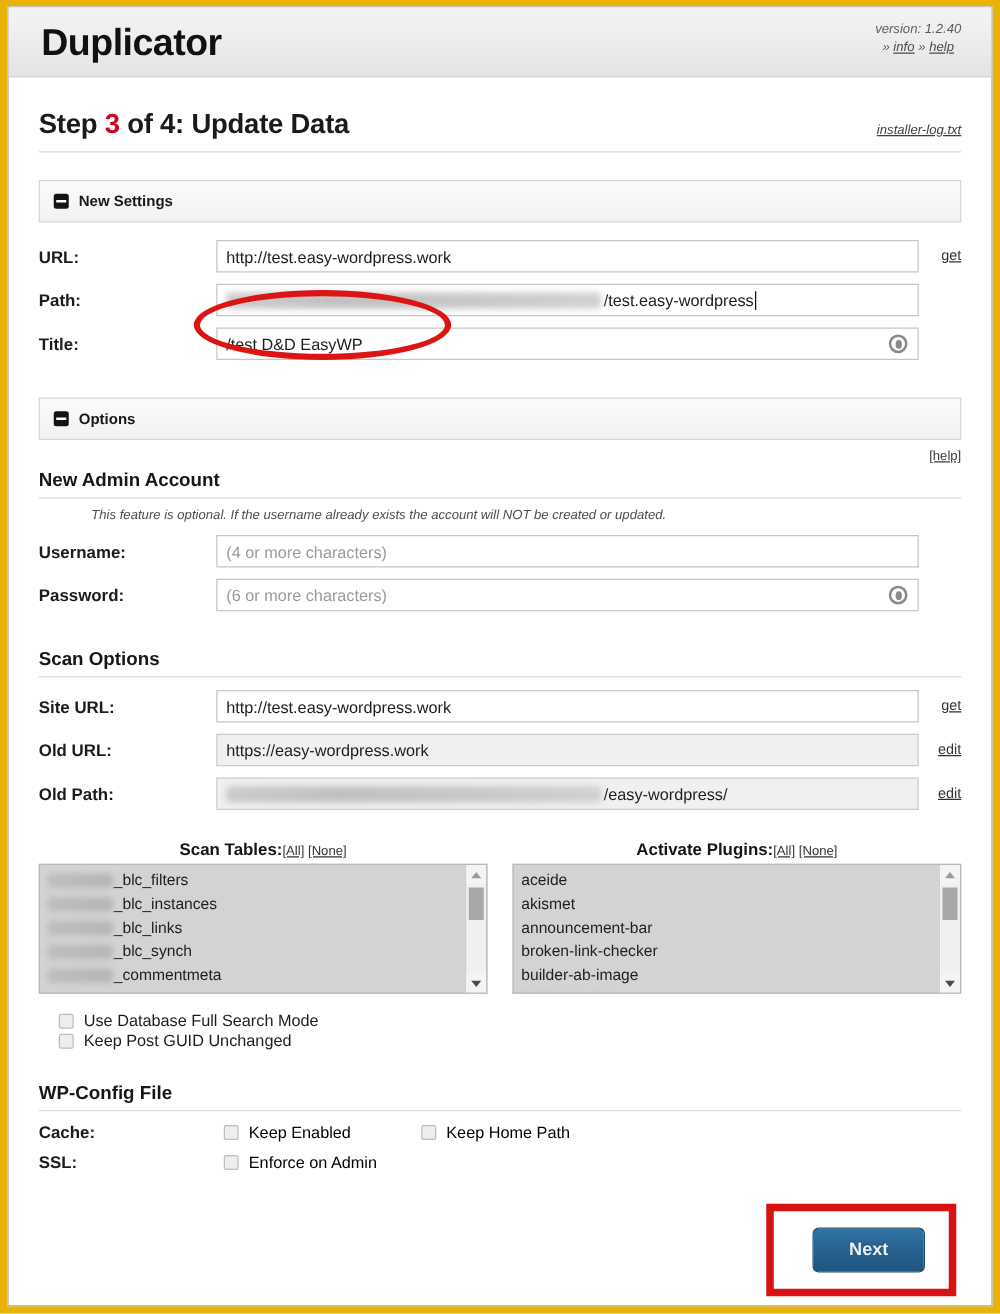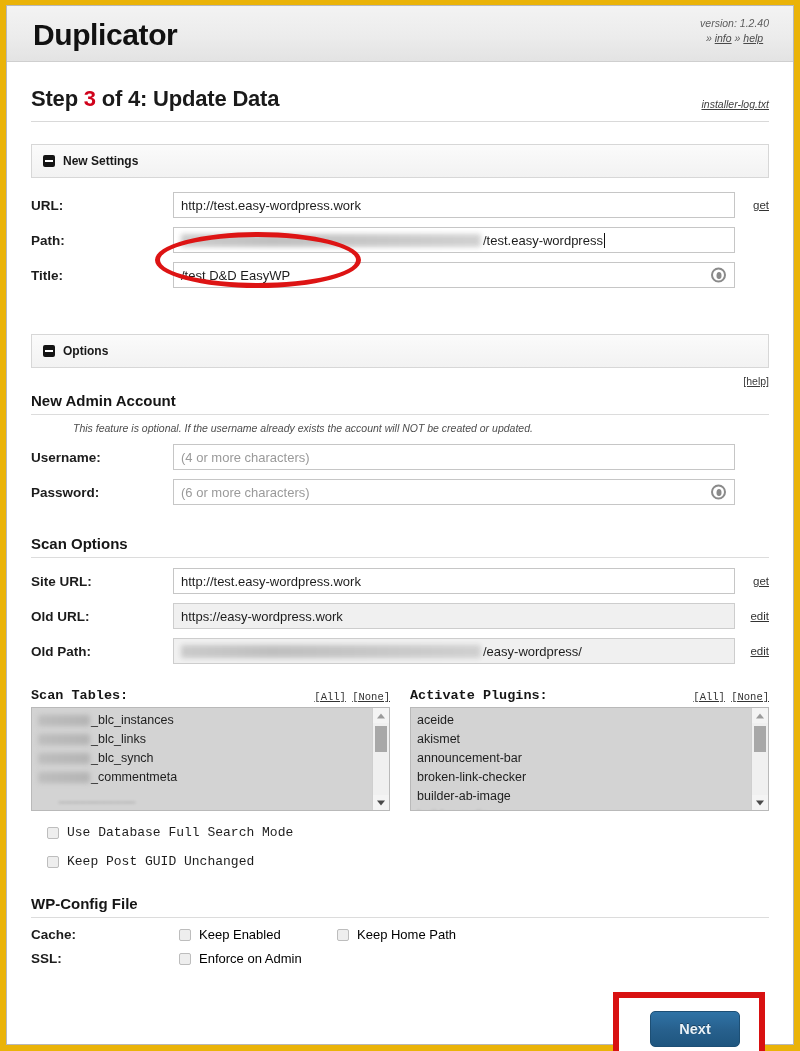--- a/index.html
+++ b/index.html
@@ -235,23 +235,22 @@
   
   .lists {
     display: flex;
     gap: 20px;
     margin-top: 24px;
   }
   .listcol { flex: 1 1 0; min-width: 0; }
   .list-head {
     display: flex;
     align-items: flex-end;
-    justify-content: space-between;
+    justify-content: center;
     padding-bottom: 4px;
-    font-family: Liberation Mono, monospace;
   }
   .list-title { font-size: 13.5px; font-weight: bold; color: #161616; }
   .list-acts { font-size: 10.5px; color: #333; }
   .list-acts u { text-decoration: underline; }
   .listbox {
     position: relative;
     height: 104px;
     box-sizing: border-box;
     border: 1px solid #b9b9b9;
     background: #d3d3d3;
@@ -322,21 +321,21 @@
   }
   .cbrow {
     display: flex;
     align-items: center;
     gap: 8px;
     margin-top: 8px;
     font-size: 13px;
     color: #1d1d1d;
   }
   .cb-list { margin-top: 14px; margin-left: 16px; }
-  .cb-list .cbrow { margin-top: 14px; font-family: Liberation Mono, monospace; }
+  .cb-list .cbrow { margin-top: 1px; }
 
   
   .wp-row {
     display: flex;
     align-items: center;
     margin-top: 9px;
     font-size: 13px;
   }
   .wp-label {
     width: 148px;
@@ -459,21 +458,21 @@
         <div class="frow">
           <div class="flabel">Title:</div>
           <div class="finput">
             <span>/test D&amp;D EasyWP</span>
             <span class="eye"></span>
           </div>
           <span class="nolink"></span>
         </div>
       </div>
 
-      <div class="sect-bar" style="margin-top:46px">
+      <div class="sect-bar" style="margin-top:30px">
         <span class="collapse-ico"></span>
         <span class="sect-name">Options</span>
       </div>
 
       <div class="help-link">
         <a href="#" style="color:#3a3a3a;text-decoration:underline">[help]</a>
       </div>
 
       <div class="sub-h" style="margin-top:5px">New Admin Account</div>
       <div class="note">This feature is optional. If the username already exists the account will NOT be created or updated.</div>
@@ -530,20 +529,21 @@
         <div class="listcol">
           <div class="list-head">
             <span class="list-title">Scan Tables:</span>
             <span class="list-acts">
               <a href="#" style="color:#333;text-decoration:none"><u>[All]</u></a>
               <a href="#" style="color:#333;text-decoration:none"><u>[None]</u></a>
             </span>
           </div>
           <div class="listbox">
             <ul>
+              <li><span class="li-blur"></span><span>_blc_filters</span></li>
               <li><span class="li-blur"></span><span>_blc_instances</span></li>
               <li><span class="li-blur"></span><span>_blc_links</span></li>
               <li><span class="li-blur"></span><span>_blc_synch</span></li>
               <li><span class="li-blur"></span><span>_commentmeta</span></li>
               <li class="fade-row">&nbsp;&nbsp;&nbsp;&nbsp;&nbsp;&nbsp;___________</li>
             </ul>
             <div class="sbar">
               <div class="sbtn top"></div>
               <div class="sthumb"></div>
               <div class="sbtn bot"></div>

